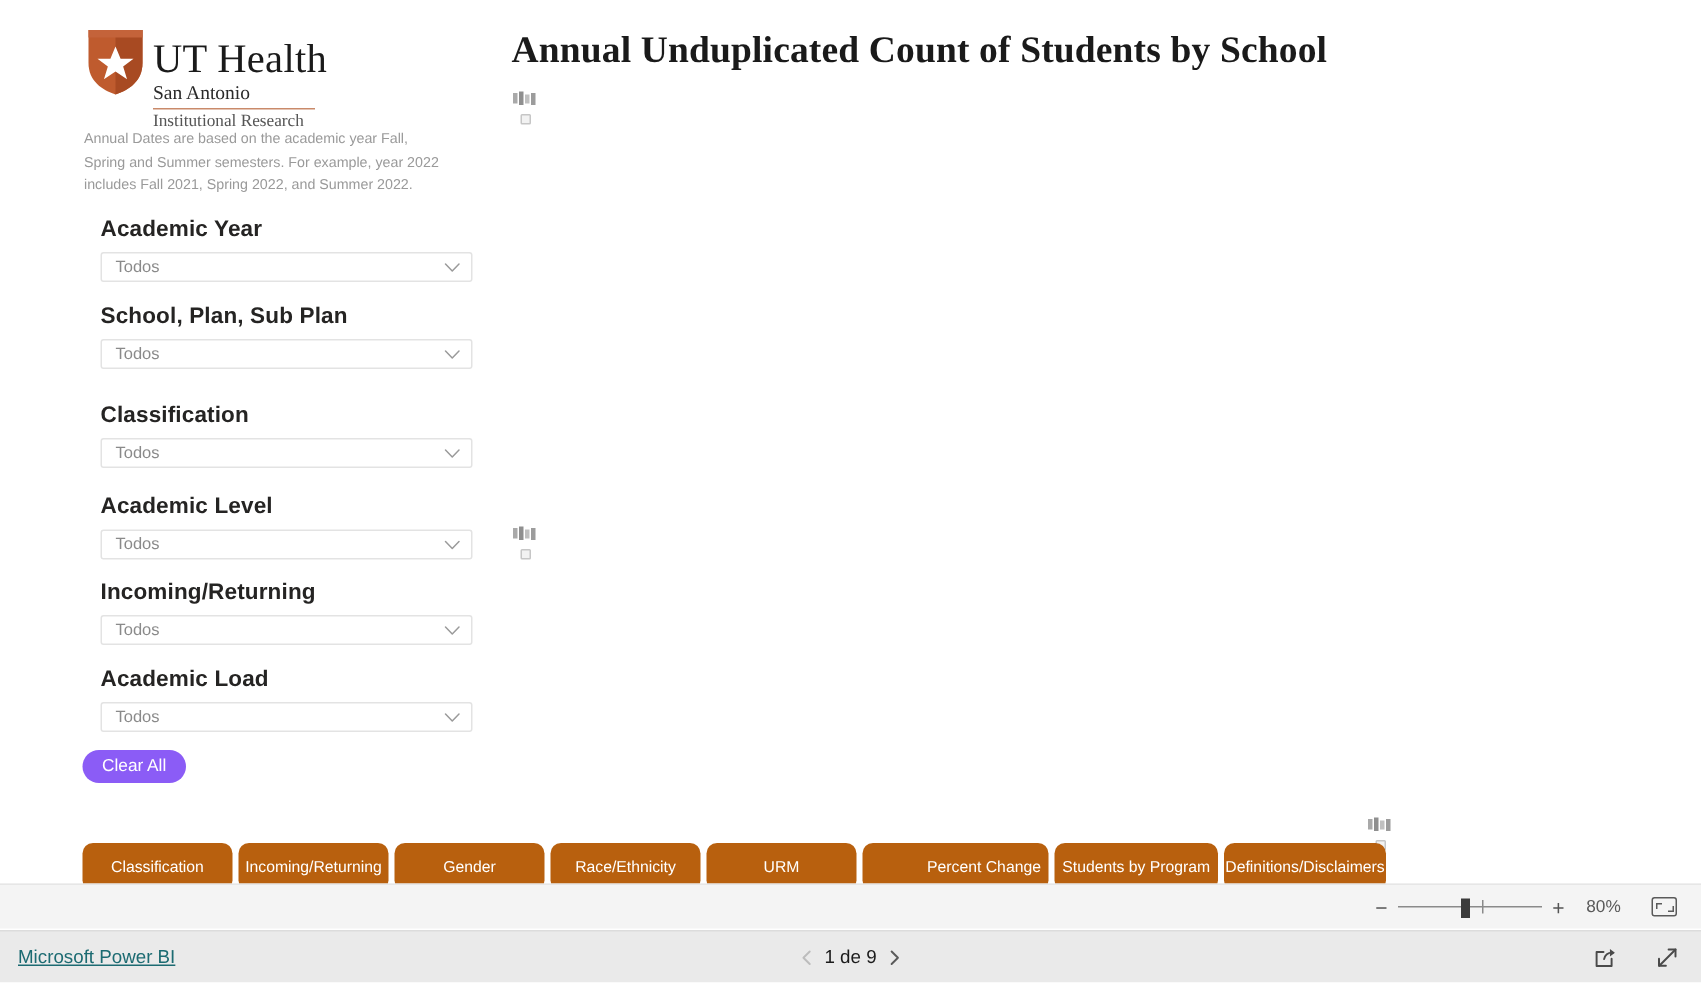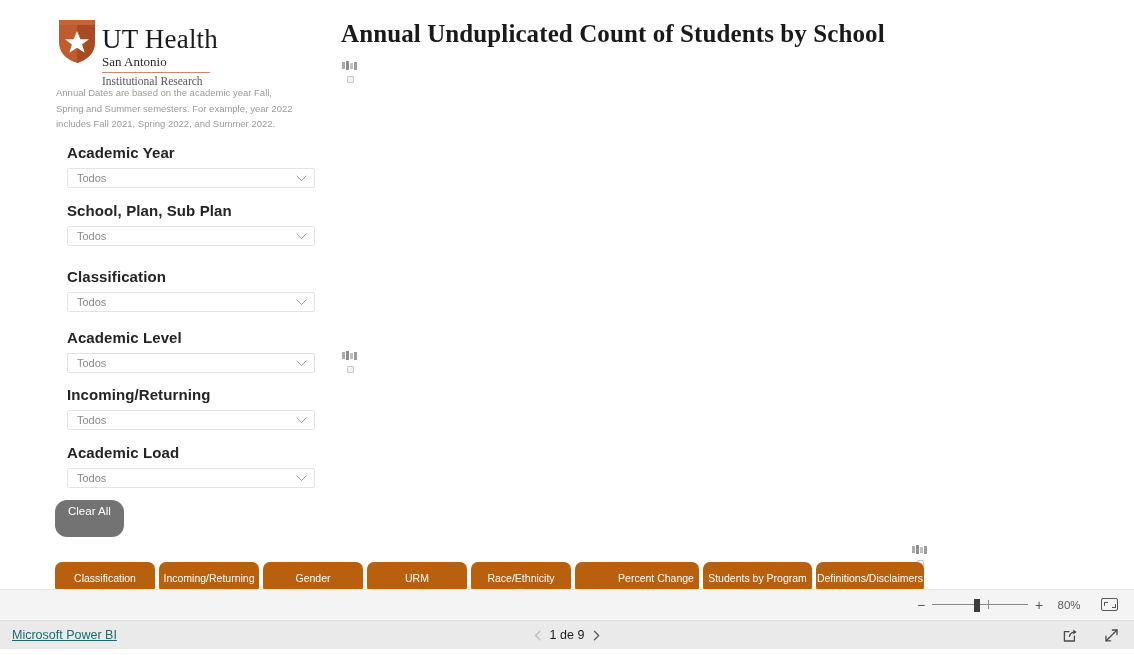--- a/index.html
+++ b/index.html
@@ -35,22 +35,22 @@
   .slicer-label { font-size: 15px; font-weight: bold; color: #252423; margin-bottom: 7px; letter-spacing: .1px; }
   .slicer-box {
     height: 20px; border: 1px solid #e3e3e3; background: #fff; border-radius: 2px;
     display: flex; align-items: center; justify-content: space-between; padding: 0 7px 0 9px;
   }
   .slicer-value { font-size: 11px; color: #8a8a8a; }
   .chev { width: 11px; height: 7px; flex: none; }
 
   .clear-all {
     position: absolute; left: 55px; top: 500px;
-    background: #737373; color: #fff; font-size: 11.5px;
-    padding: 6px 13px 19px; border-radius: 12px; border: none; cursor: pointer;
+    background: #8b5cf6; color: #fff; font-size: 11.5px;
+    padding: 6px 13px 4px; border-radius: 12px; border: none; cursor: pointer;
     line-height: 1;
   }
 
   
   .report-title {
     position: absolute; left: 341px; top: 20px;
     font-family: "Liberation Serif", serif; font-weight: bold;
     font-size: 25px; color: #1a1a1a; letter-spacing: .1px; white-space: nowrap;
   }
 
@@ -95,21 +95,21 @@
     border-radius: 2px; position: relative; cursor: pointer;
   }
   .zb-fit::before, .zb-fit::after {
     content: ""; position: absolute; width: 3px; height: 3px; border: 1.4px solid #5a5a5a;
   }
   .zb-fit::before { left: 1.5px; top: 2.5px; border-right: none; border-bottom: none; }
   .zb-fit::after { right: 1.5px; bottom: 2.5px; border-left: none; border-top: none; }
 
   
   .footer {
-    position: absolute; left: 0; top: 620px; width: 1134px; height: 29px;
+    position: absolute; left: 0; top: 620px; width: 1134px; height: 35px;
     background: #eaeaea; border-top: 1px solid #dcdcdc;
     display: flex; align-items: center;
   }
   .pbi-link {
     position: absolute; left: 12px; font-size: 12.5px; color: #1c6b72;
     text-decoration: underline; cursor: pointer;
   }
   .pager {
     position: absolute; left: 50%; transform: translateX(-50%);
     display: flex; align-items: center; gap: 6px;
@@ -231,22 +231,22 @@
           </div>
         </div>
       </div>
 
     <button class="clear-all">Clear All</button>
 
     <div class="navbar" id="navbar">
         <button class="nav-btn" style="width: 100px;">Classification</button>
         <button class="nav-btn" style="width: 100px;">Incoming/Returning</button>
         <button class="nav-btn" style="width: 100px;">Gender</button>
+        <button class="nav-btn" style="width: 100px;">Race/Ethnicity</button>
         <button class="nav-btn" style="width: 100px;">URM</button>
-        <button class="nav-btn" style="width: 100px;">Race/Ethnicity</button>
         <button class="nav-btn" style="width: 124px; padding-left: 48px;">Percent Change</button>
         <button class="nav-btn" style="width: 109px;">Students by Program</button>
         <button class="nav-btn" style="width: 108px;">Definitions/Disclaimers</button>
       </div>
   </div>
 
   <div class="zoombar">
     <div class="zb-minus">−</div>
     <div class="zb-track">
       <div class="zb-line"></div>

